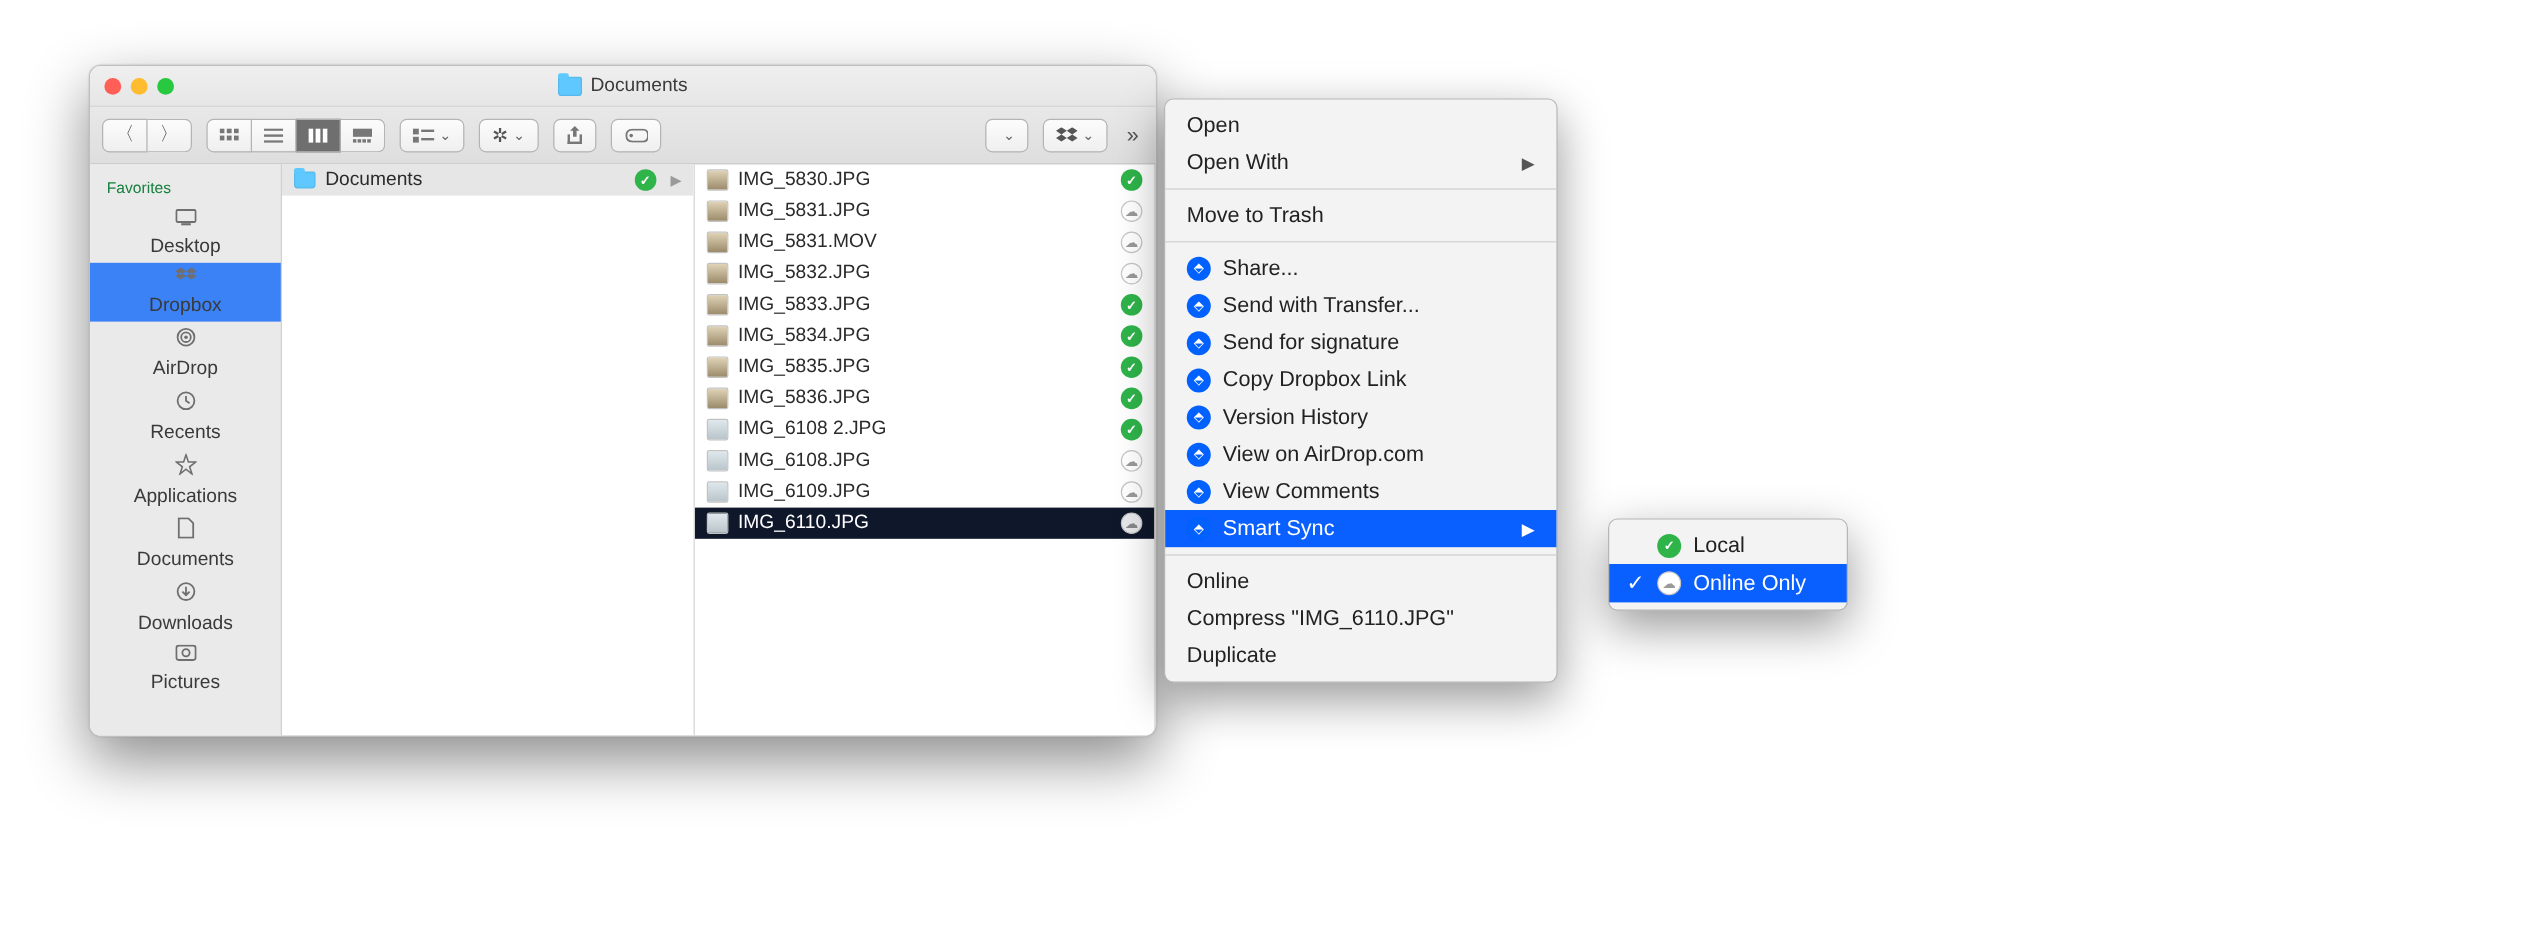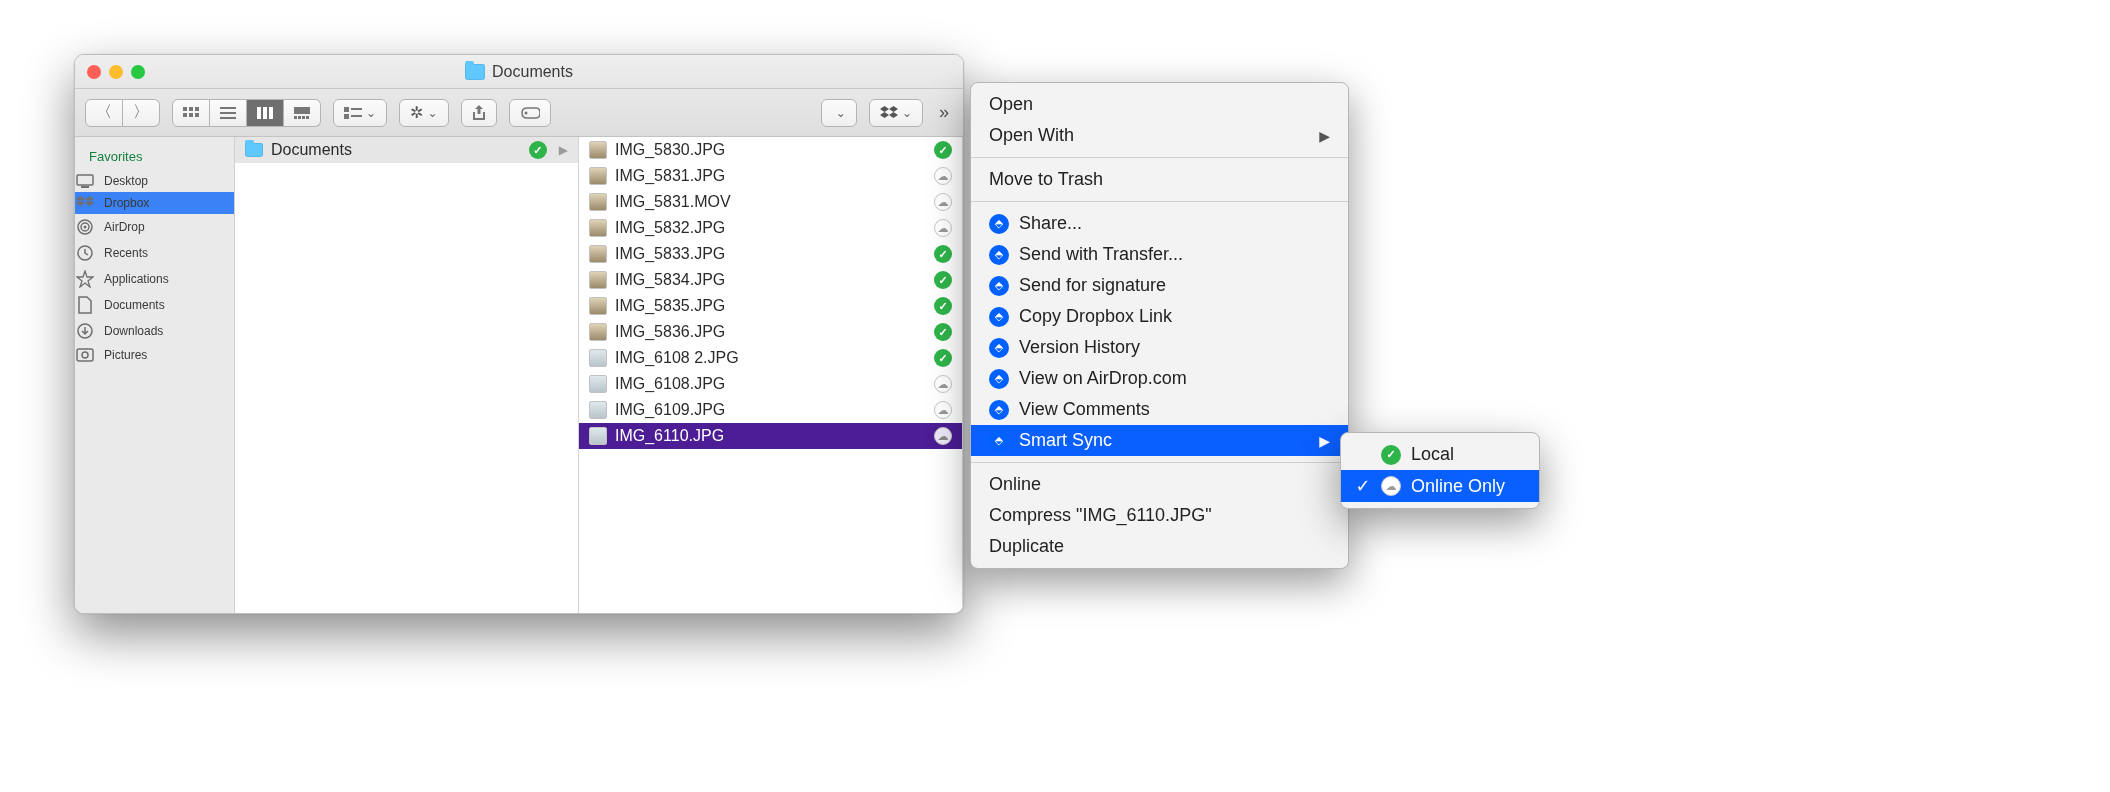--- a/index.html
+++ b/index.html
@@ -25,41 +25,41 @@
 .seg { display:flex; }
 .btn { height:28px; background:linear-gradient(#fcfcfc,#efefef); border:1px solid #b4b4b4; display:flex; align-items:center; justify-content:center; font-size:16px; color:#555; padding:0 10px; }
 .seg .btn:first-child{border-radius:6px 0 0 6px;} .seg .btn:last-child{border-radius:0 6px 6px 0;} .seg .btn:not(:first-child){border-left:none;}
 .seg .btn.active{background:#6f6f6f;color:#fff;}
 .btn.solo{border-radius:6px;}
 .chev{font-size:12px;color:#666;margin-left:4px;}
 
 .body { display:flex; height:calc(100% - 82px); }
 .sidebar { width:160px; background:#eaeaea; border-right:1px solid #d0d0d0; padding-top:8px; }
 .side-head { font-size:13px; color:#15803d; padding:4px 14px 6px; }
-.side-item { display:flex; align-items:center; gap:9px; padding:4px 0; font-size:12px; color:#3a3a3a; }
+.side-item { display:flex; align-items:center; gap:9px; padding:4px 0; font-size:16px; color:#3a3a3a;flex-direction:column; }
 .side-item.selected { background:#3b82f6; }
 .side-item .ico { width:20px; display:flex; justify-content:center; color:#6f6f6f; }
 
 .col { border-right:1px solid #d4d4d4; overflow:hidden; }
 .col1 { width:344px; }
 .col2 { flex:1; }
 .row { display:flex; align-items:center; gap:8px; height:26px; padding:0 10px; font-size:16px; color:#2b2b2b; }
 .row.folder-sel { background:#e6e6e6; }
-.row.sel { background:#4c1d95; color:#fff; }
+.row.sel { background:#0f172a; color:#fff; }
 .row .thumb { width:18px; height:18px; border:1px solid #c2c2c2; border-radius:2px; background:linear-gradient(#dfe8ec,#b9c5cb); position:relative;}
 .row .thumb.img{background:linear-gradient(#e0d3b6,#9b8b6b);}
 .row .name { flex:1; white-space:nowrap; overflow:hidden; text-overflow:ellipsis; }
 .row .status { width:18px; height:18px; border-radius:50%; display:flex; align-items:center; justify-content:center; }
 .status.green{background:#2fb44a;color:#fff;font-size:11px;font-weight:bold;}
 .status.cloud{background:#fff;border:1px solid #c6c6c6;color:#9a9a9a;font-size:11px;}
 .row .arrow{color:#9a9a9a;font-size:12px;margin-left:4px;}
 .row.sel .status.cloud{background:rgba(255,255,255,.9);color:#888;}
 
 .ctx {
-  position:absolute; left:970px; top:82px; width:379px;
+  position:absolute; left:970px; top:82px; width:328px;
   background:#f3f3f3; border:1px solid #b6b6b6; border-radius:8px;
   box-shadow:0 14px 40px rgba(0,0,0,.4); padding:6px 0;
 }
 .ctx .mi { display:flex; align-items:center; gap:10px; padding:5px 18px; font-size:18px; color:#222; position:relative; }
 .ctx .mi .dbx{width:20px;height:20px;border-radius:50%;background:#0061ff;display:flex;align-items:center;justify-content:center;color:#fff;font-size:11px;}
 .ctx .mi.hover{background:#0a5fff;color:#fff;}
 .ctx .mi .sub{margin-left:auto;font-size:14px;color:#555;}
 .ctx .mi.hover .sub{color:#fff;}
 .ctx .div{height:1px;background:#d0d0d0;margin:6px 0;}
 

